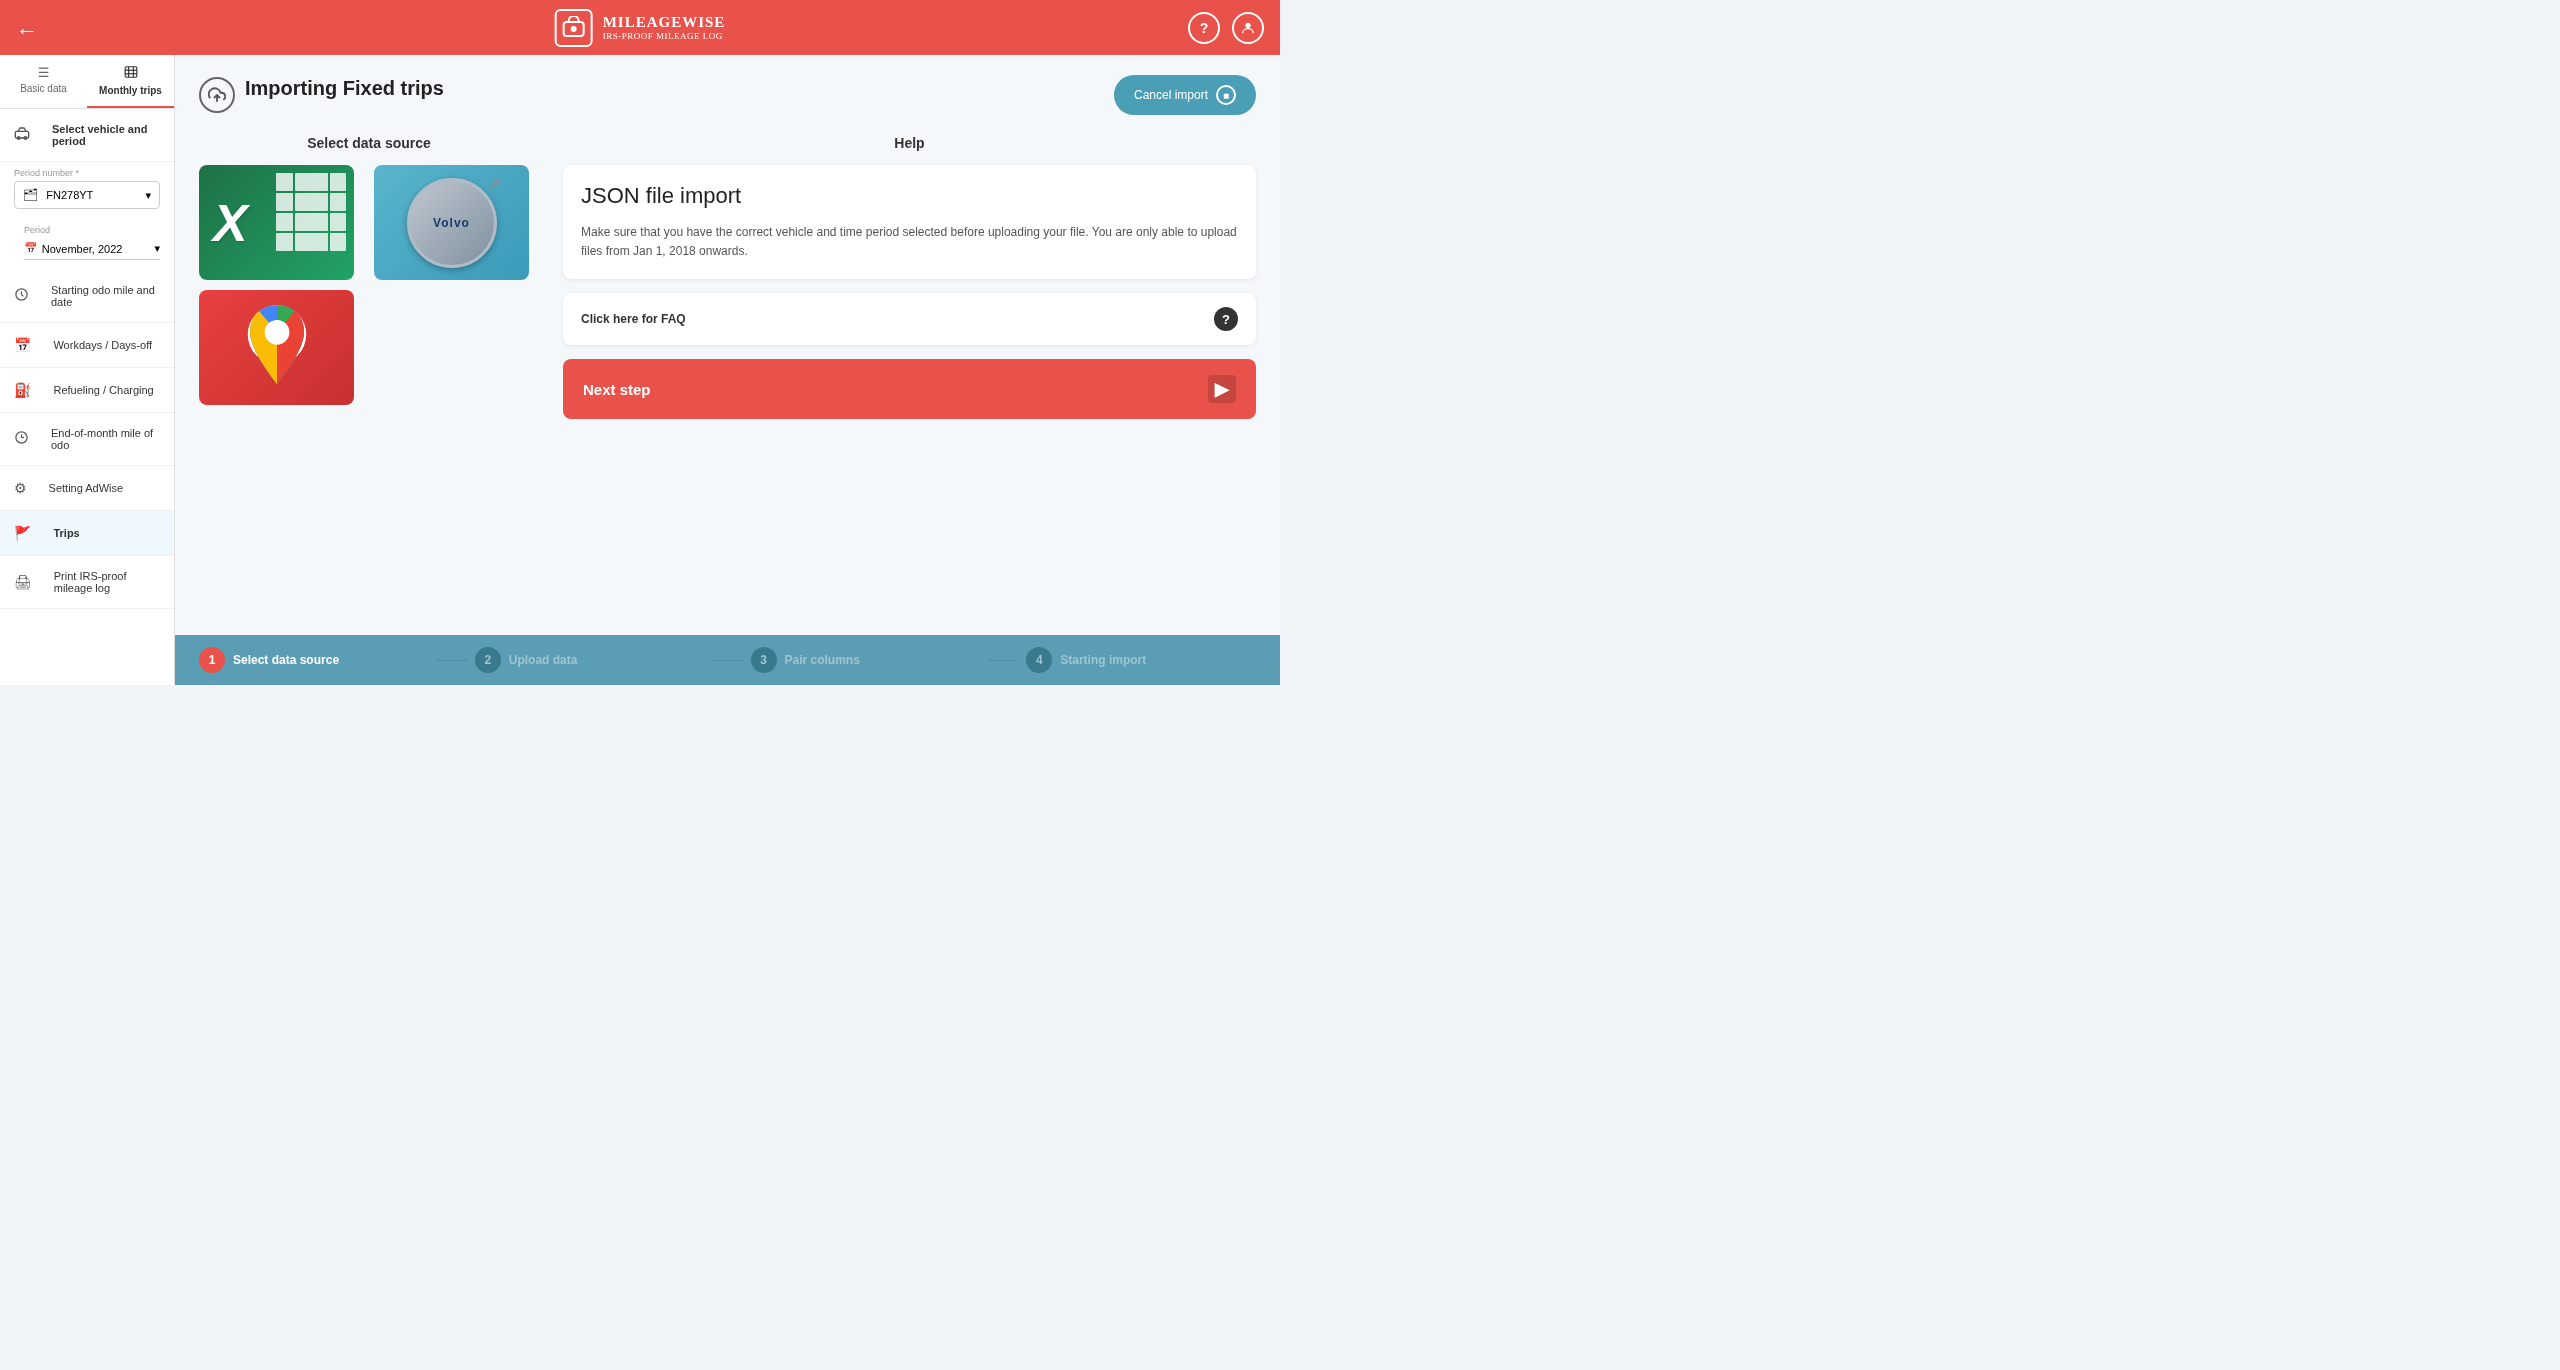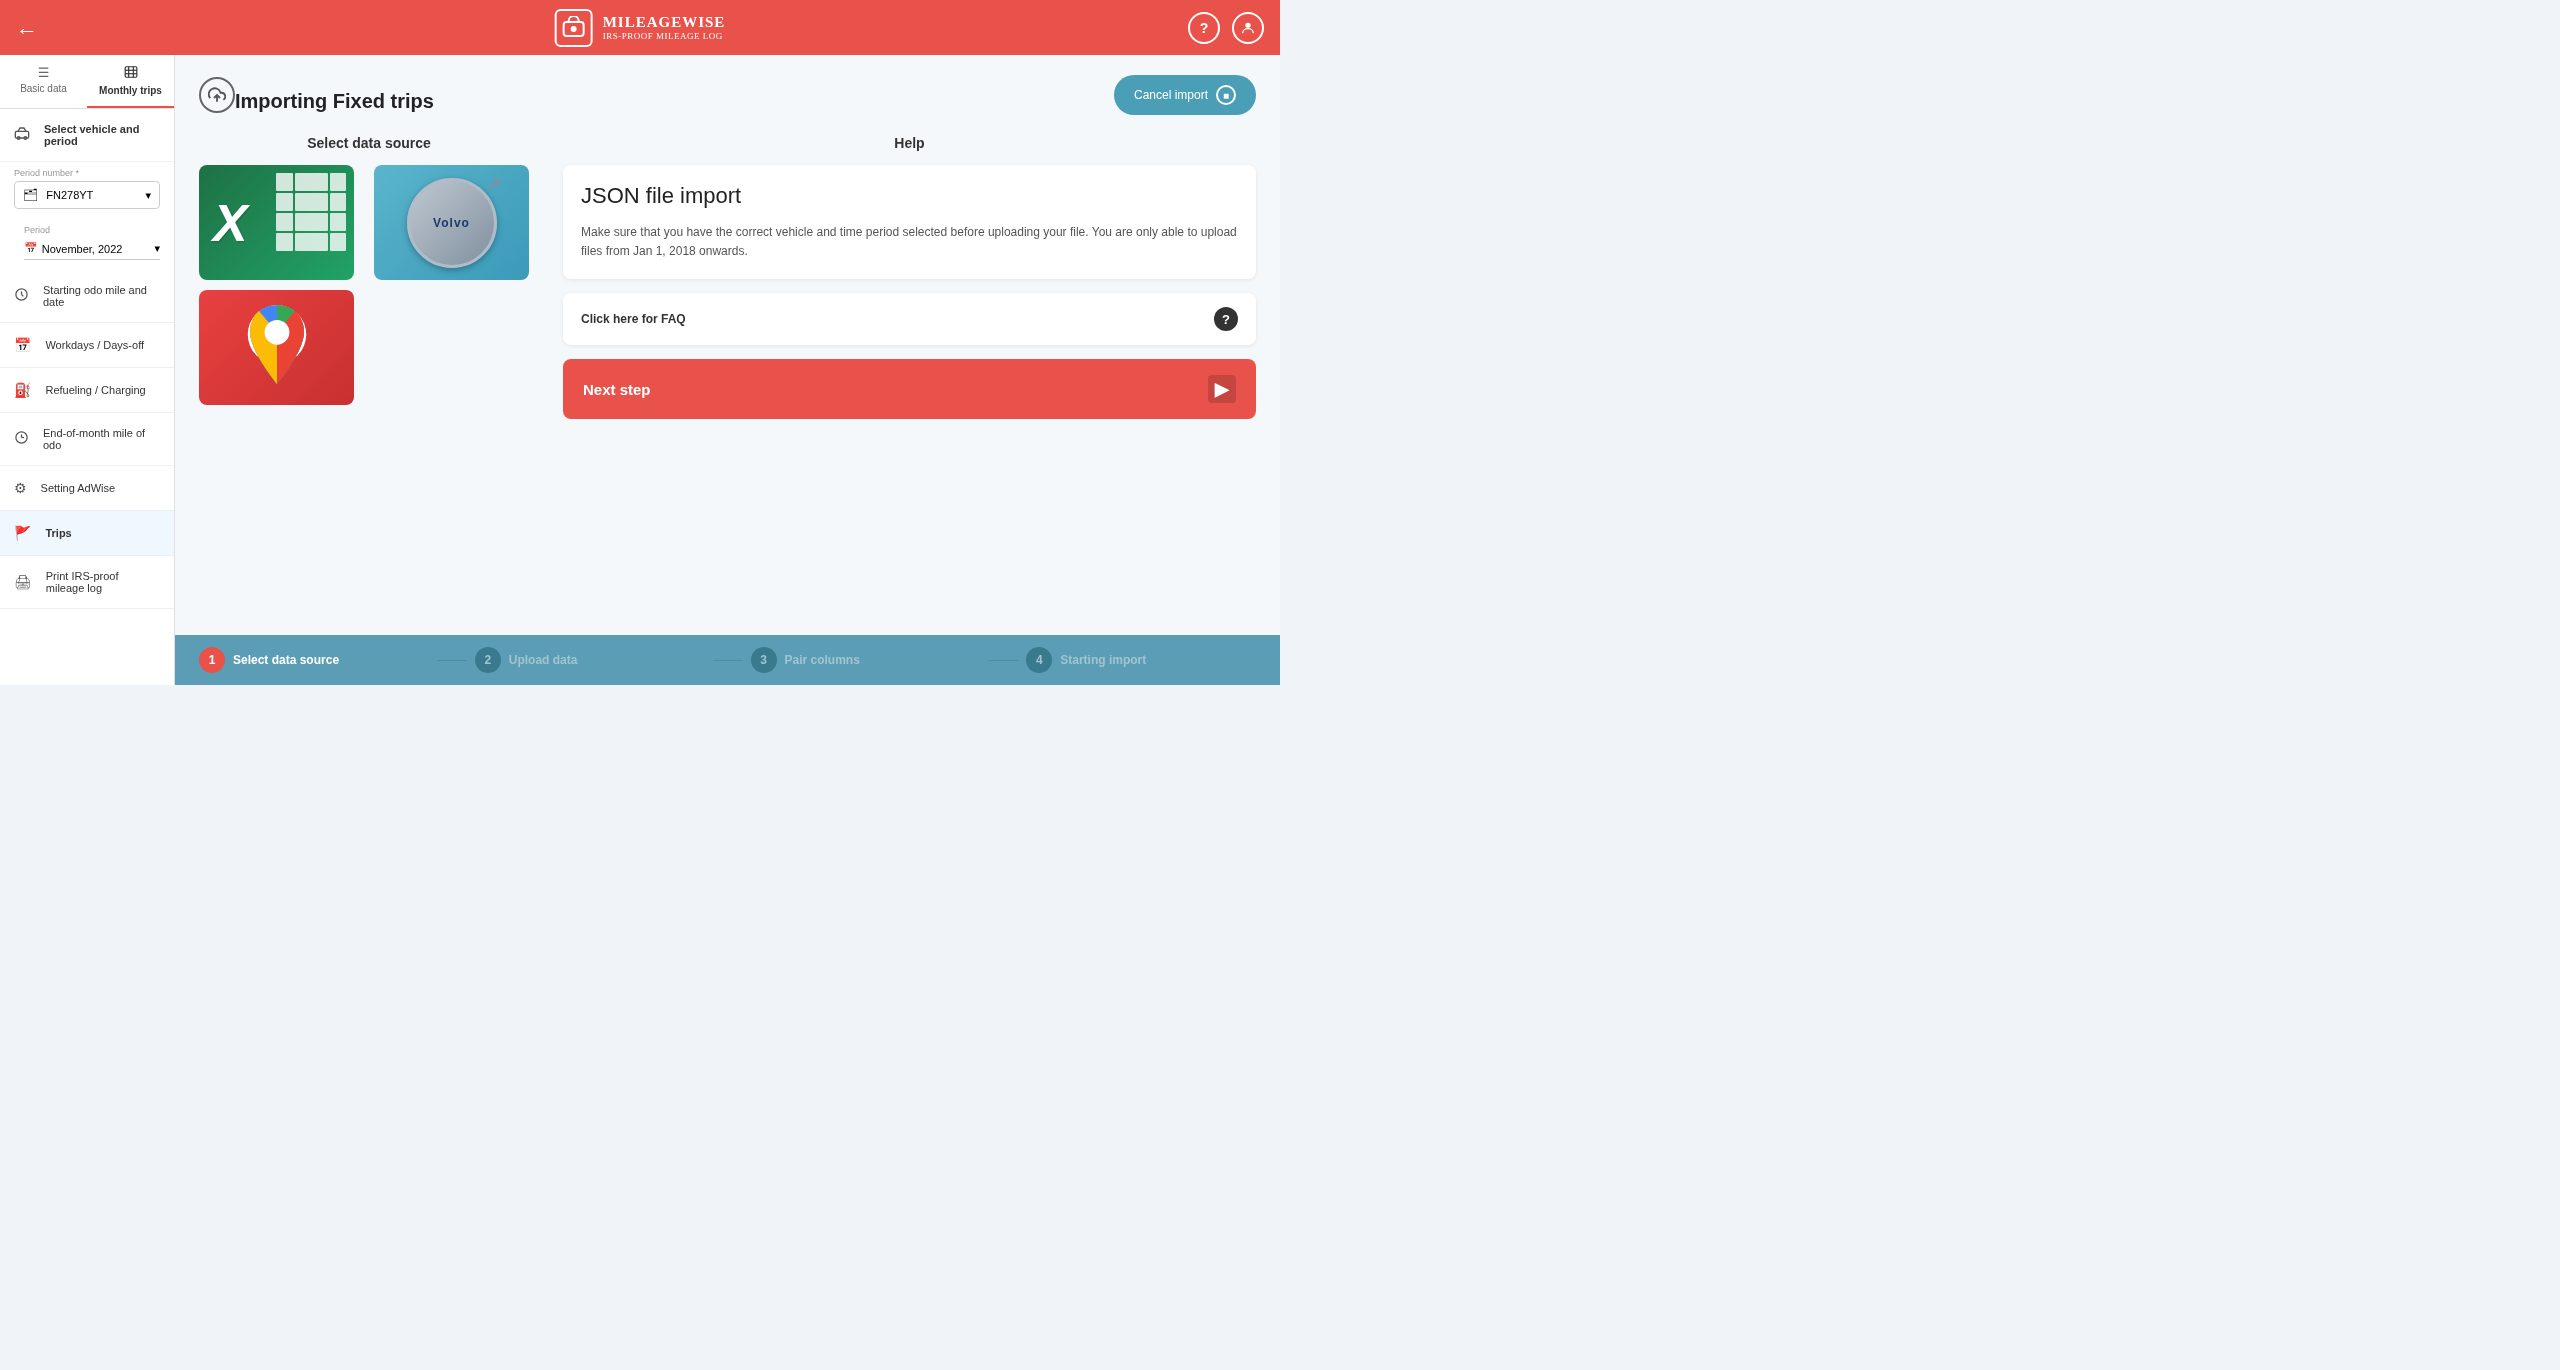--- a/index.html
+++ b/index.html
@@ -81,21 +81,21 @@
     .sidebar-tab.active {
       color: #333;
       font-weight: 600;
       border-bottom: 2px solid #e8524a;
     }
     .sidebar-tab-icon { font-size: 13px; }
 
     .sidebar-item {
       display: flex;
       align-items: center;
-      gap: 14px;
+      gap: 22px;
       padding: 14px 14px;
       font-size: 11px;
       color: #333;
       cursor: pointer;
       border-bottom: 1px solid #f0f0f0;
     }
     .sidebar-item.active { background: #f0f8ff; font-weight: 600; }
     .sidebar-item-icon { font-size: 14px; color: #555; flex-shrink: 0; }
     .plate-section {
       padding: 6px 14px 10px 14px;
@@ -132,22 +132,22 @@
     }
 
     .page-header {
       display: flex;
       align-items: center;
       justify-content: space-between;
       margin-bottom: 20px;
     }
     .page-title-area {
       display: flex;
-      align-items: flex-end;
-      gap: 0;
+      align-items: flex-start;
+      gap: 10px;
     }
     .upload-icon {
       width: 36px; height: 36px;
       border-radius: 50%;
       border: 2px solid #666;
       display: flex; align-items: center; justify-content: center;
       font-size: 16px; color: #555;
     }
     .page-title {
       font-size: 20px;

